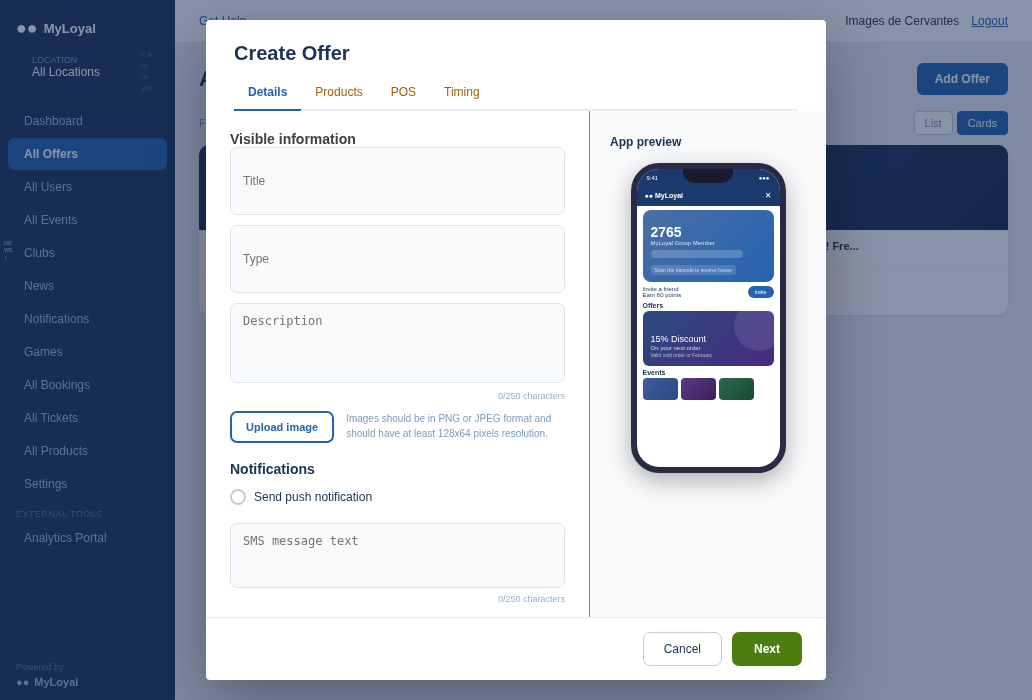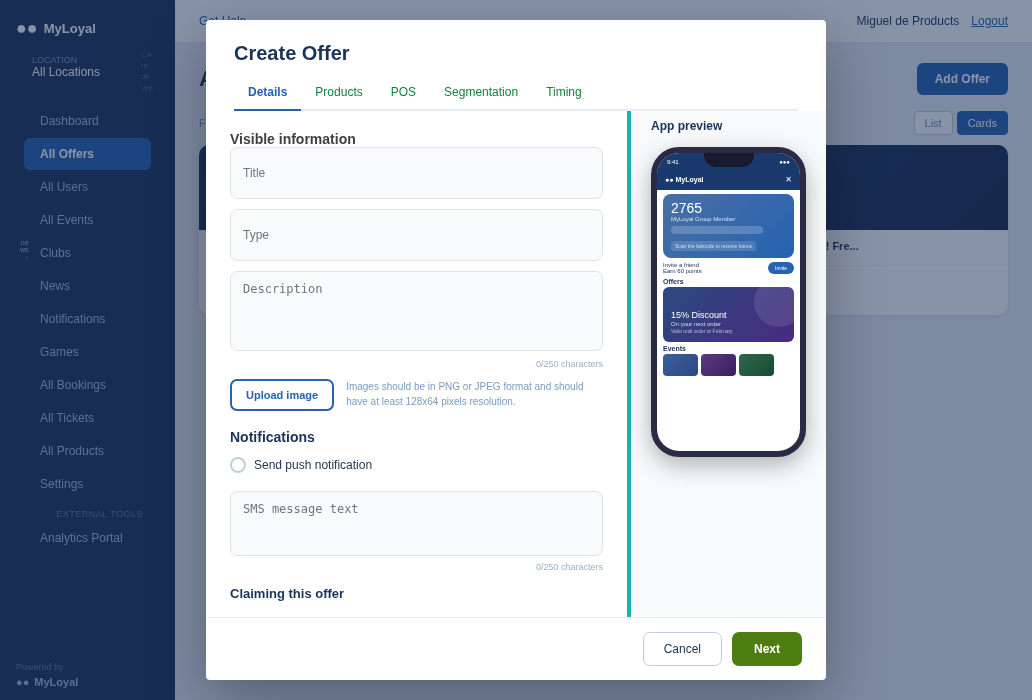--- a/index.html
+++ b/index.html
@@ -9,21 +9,21 @@
     .bg-app { position: absolute; inset: 0; display: flex; }
 
     
     .sidebar { width: 175px; min-width: 175px; background: #1a3356; height: 100%; display: flex; flex-direction: column; padding: 0; }
     .sidebar-logo { display: flex; align-items: center; gap: 6px; padding: 18px 16px 10px; }
     .sidebar-logo-icon { color: #fff; font-size: 18px; }
     .sidebar-logo-text { color: #fff; font-size: 13px; font-weight: 600; }
     .sidebar-location { padding: 6px 16px 10px; }
     .sidebar-location-label { color: #7a9cc0; font-size: 9px; text-transform: uppercase; }
     .sidebar-location-value { color: #fff; font-size: 12px; font-weight: 500; }
-    .sidebar-nav { flex: 1; padding: 4px 16px; text-align: right; }
+    .sidebar-nav { flex: 1; padding: 4px 0; }
     .sidebar-item { padding: 9px 16px; color: #a0bcd4; font-size: 12px; cursor: pointer; display: flex; align-items: center; gap: 8px; border-radius: 6px; margin: 1px 8px; }
     .sidebar-item.active { background: #2563b0; color: #fff; font-weight: 600; }
     .sidebar-section-label { color: #5a7a99; font-size: 9px; text-transform: uppercase; padding: 8px 16px 2px; letter-spacing: 0.5px; }
     .sidebar-footer { padding: 12px 16px; }
     .sidebar-powered { color: #5a7a99; font-size: 9px; margin-bottom: 4px; }
     .sidebar-powered-logo { display: flex; align-items: center; gap: 5px; color: #a0bcd4; font-size: 11px; font-weight: 600; }
 
     
     .main-content { flex: 1; background: #e8edf5; position: relative; overflow: hidden; }
     .top-bar { background: #fff; padding: 14px 24px; display: flex; align-items: center; justify-content: space-between; border-bottom: 1px solid #e0e6f0; }
@@ -60,29 +60,29 @@
     .offer-details-btn { border: 1px solid #2563b0; color: #2563b0; background: #fff; font-size: 9px; padding: 3px 8px; border-radius: 4px; cursor: pointer; }
 
     
     .overlay { position: absolute; inset: 0; background: rgba(20, 40, 80, 0.5); display: flex; align-items: center; justify-content: center; z-index: 100; }
 
     
     .modal { background: #fff; border-radius: 4px; width: 620px; max-height: 660px; overflow: hidden; box-shadow: 0 20px 60px rgba(0,0,0,0.3); display: flex; flex-direction: column; }
     .modal-header { padding: 22px 28px 0; }
     .modal-title { font-size: 20px; font-weight: 700; color: #1a3356; margin-bottom: 14px; }
     .modal-tabs { display: flex; gap: 0; border-bottom: 2px solid #e8edf5; }
-    .modal-tab { font-size: 12px; padding: 6px 14px 10px; cursor: pointer; color: #15803d; border-bottom: 2px solid transparent; margin-bottom: -2px; }
+    .modal-tab { font-size: 12px; padding: 6px 14px 10px; cursor: pointer; color: #a16207; border-bottom: 2px solid transparent; margin-bottom: -2px; }
     .modal-tab.active { color: #2563b0; border-bottom-color: #2563b0; font-weight: 600; }
 
     .modal-body { display: flex; flex: 1; overflow: hidden; }
     .modal-form { flex: 1; padding: 20px 24px; overflow-y: auto; }
-    .modal-preview { width: 199px; padding: 8px 20px; background: #f8fafc; border-left: 4px solid #14b8a6; display: flex; flex-direction: column; align-items: center; }
+    .modal-preview { width: 237px; padding: 24px 20px; background: #f8fafc; border-left: 1px solid #14b8a6; display: flex; flex-direction: column; align-items: center; }
 
     .form-section-title { font-size: 14px; font-weight: 700; color: #404040; }
-    .form-input { width: 100%; border: 1px solid #dde4ee; border-radius: 7px; padding: 18px 12px; font-size: 12px; color: #1a3356; background: #f8fafc; margin-bottom: 10px; outline: none; }
+    .form-input { width: 100%; border: 1px solid #dde4ee; border-radius: 7px; padding: 26px 12px; font-size: 12px; color: #1a3356; background: #f8fafc; margin-bottom: 10px; outline: none; }
     .form-textarea { width: 100%; border: 1px solid #dde4ee; border-radius: 7px; padding: 10px 12px; font-size: 12px; color: #1a3356; background: #f8fafc; height: 80px; resize: none; outline: none; margin-bottom: 4px; }
     .char-count { font-size: 9px; color: #9ab0c8; text-align: right; margin-bottom: 10px; }
 
     .upload-row { display: flex; align-items: flex-start; gap: 12px; margin-bottom: 18px; }
     .upload-btn { border: 2px solid #2563b0; color: #2563b0; background: #fff; font-size: 11px; padding: 8px 14px; border-radius: 7px; cursor: pointer; white-space: nowrap; font-weight: 600; }
     .upload-hint { font-size: 10px; color: #7a9cc0; line-height: 1.5; }
 
     .notif-section-title { font-size: 14px; font-weight: 700; color: #1a3356; margin-bottom: 12px; }
     .checkbox-row { display: flex; align-items: center; gap: 8px; margin-bottom: 8px; }
     .checkbox-circle { width: 16px; height: 16px; border-radius: 50%; border: 2px solid #c0cfe0; background: #fff; flex-shrink: 0; }
@@ -98,21 +98,21 @@
     .phone-frame { width: 155px; height: 310px; background: #1a1a2e; border-radius: 28px; border: 6px solid #2a2a45; position: relative; overflow: hidden; box-shadow: 0 8px 24px rgba(0,0,0,0.3); }
     .phone-notch { position: absolute; top: 0; left: 50%; transform: translateX(-50%); width: 50px; height: 14px; background: #1a1a2e; border-radius: 0 0 12px 12px; z-index: 10; }
     .phone-screen { position: absolute; inset: 0; background: #fff; overflow: hidden; }
     .phone-statusbar { height: 18px; background: #1a3a6e; display: flex; align-items: center; padding: 0 10px; justify-content: space-between; }
     .phone-statusbar-text { font-size: 6px; color: #fff; }
     .phone-app-header { background: #1a3a6e; padding: 4px 8px 6px; display: flex; align-items: center; justify-content: space-between; }
     .phone-app-logo { font-size: 7px; color: #fff; font-weight: 700; display: flex; align-items: center; gap: 2px; }
     .phone-app-close { color: #fff; font-size: 8px; }
 
     .phone-points-card { margin: 4px 6px; background: linear-gradient(135deg, #4a6fa5, #2563b0); border-radius: 8px; padding: 6px 8px; }
-    .phone-points-num { font-size: 14px; font-weight: 400; color: #fff; }
+    .phone-points-num { font-size: 14px; font-weight: 700; color: #fff; margin-top: 8px; }
     .phone-points-label { font-size: 6px; color: rgba(255,255,255,0.8); }
     .phone-barcode-hint { font-size: 5px; color: rgba(255,255,255,0.7); margin-top: 4px; background: rgba(255,255,255,0.15); padding: 2px 4px; border-radius: 3px; display: inline-block; }
 
     .phone-invite-row { display: flex; align-items: center; justify-content: space-between; margin: 4px 6px; }
     .phone-invite-text { font-size: 6px; color: #1a3356; }
     .phone-invite-btn { background: #2563b0; color: #fff; font-size: 5px; padding: 3px 7px; border-radius: 8px; }
 
     .phone-section-label { font-size: 7px; font-weight: 700; color: #1a3356; margin: 3px 6px 2px; }
     .phone-offer-card { margin: 0 6px 3px; background: linear-gradient(135deg, #2a4a7f, #4a2a7f); border-radius: 6px; padding: 8px; height: 55px; display: flex; align-items: flex-end; position: relative; overflow: hidden; }
     .phone-offer-circle { position: absolute; right: -10px; top: -10px; width: 50px; height: 50px; background: rgba(255,255,255,0.1); border-radius: 50%; }
@@ -199,21 +199,21 @@
         <span>MyLoyal</span>
       </div>
     </div>
   </div>
 
   <div class="main-content">
 
     <div class="top-bar">
       <a class="top-bar-link" href="#">Get Help</a>
       <div class="top-bar-user">
-        <span class="top-bar-username">Miguel de Products</span>
+        <span class="top-bar-username">Images de Cervantes</span>
         <a class="top-bar-logout" href="#">Logout</a>
       </div>
     </div>
 
     <div class="page-header">
       <h1 class="page-title">All Offers</h1>
       <button class="add-btn">Add Offer</button>
     </div>
 
     <div class="filters-bar">
@@ -288,21 +288,20 @@
 
 <div class="overlay">
   <div class="modal">
 
     <div class="modal-header">
       <h2 class="modal-title">Create Offer</h2>
       <div class="modal-tabs">
         <div class="modal-tab active">Details</div>
         <div class="modal-tab">Products</div>
         <div class="modal-tab">POS</div>
-        <div class="modal-tab">Segmentation</div>
         <div class="modal-tab">Timing</div>
       </div>
     </div>
 
     <div class="modal-body">
 
       <div class="modal-form">
         <div class="form-section-title">Visible information</div>
         <input class="form-input" type="text" placeholder="Title" style="">
         <input class="form-input" type="text" placeholder="Type" style="">

